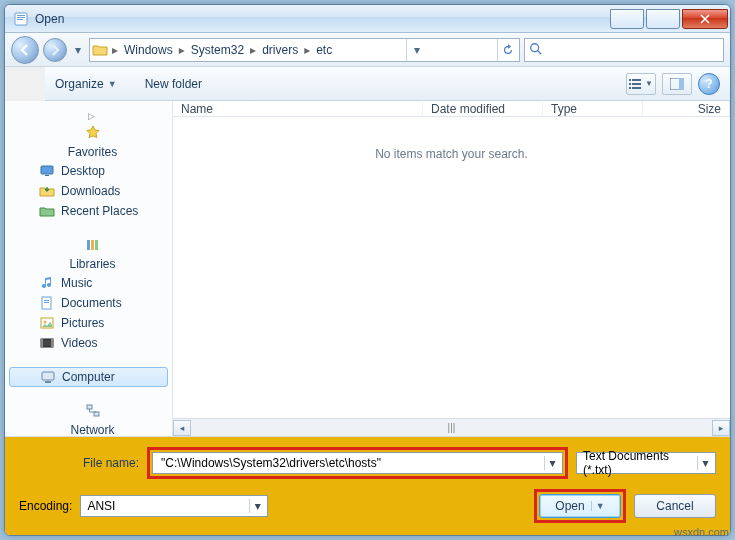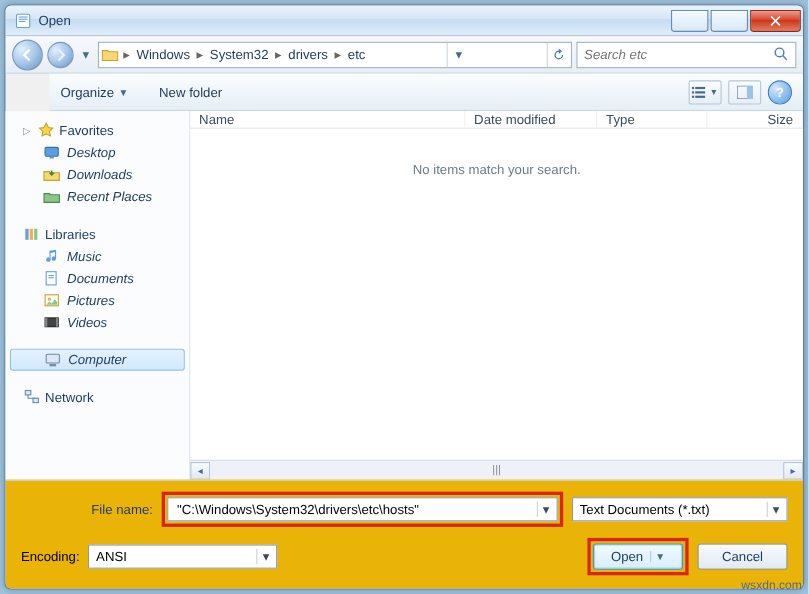--- a/index.html
+++ b/index.html
@@ -25,23 +25,23 @@
   .searchbox { width: 200px; height: 24px; background: #fff; border: 1px solid #9fb4c9; display: flex; align-items: center; padding: 0 4px; }
   .searchbox input { border: none; outline: none; flex: 1; color: #6a7a8a; font-style: italic; background: transparent; }
   .search-icon { width: 16px; height: 16px; color: #4b7dc9; }
   .toolbar { height: 34px; background: linear-gradient(#fafdff,#e5eef6); border-bottom: 1px solid #c8d6e4; display: flex; align-items: center; padding: 0 10px; gap: 28px; margin-left: 40px; }
   .tool-item { color: #1b3a5c; display: flex; align-items: center; gap: 4px; }
   .tool-right { margin-left: auto; display: flex; gap: 6px; }
   .tool-btn { width: 30px; height: 22px; border: 1px solid #b5c6d7; background: linear-gradient(#fafdff,#e5eef6); border-radius: 2px; display: flex; align-items: center; justify-content: center; }
   .help-btn { width: 22px; height: 22px; border-radius: 50%; background: radial-gradient(circle at 30% 30%,#d0e8ff,#5a9de0); color: #fff; display: flex; align-items: center; justify-content: center; font-weight: bold; border:1px solid #3a7dc0; }
   .body { flex: 1; display: flex; background: #fff; min-height: 0; }
   .sidebar { width: 168px; background: #fafcfe; border-right: 1px solid #e0e6ec; padding: 8px 0; overflow: hidden; }
-  .sb-group-hdr { display: flex; align-items: center; gap: 4px; padding: 2px 8px 2px 16px; color: #1b3a5c; }
+  .sb-group-hdr { display: flex; align-items: center; gap: 4px; padding: 2px 8px 2px 16px; color: #1b3a5c; flex-direction: column; }
   .sb-group-hdr.arrow::before { content: "▷"; color: #888; font-size: 9px; margin-right: 2px; }
-  .sb-item { display: flex; align-items: center; gap: 6px; padding: 2px 8px 2px 34px; color: #1b3a5c; font-style: italic; }
+  .sb-item { display: flex; align-items: center; gap: 6px; padding: 2px 8px 2px 34px; color: #1b3a5c; }
   .sb-item.sel { background: linear-gradient(#e6f2fd,#d1e8fd); border: 1px solid #8ec1f0; border-radius: 3px; margin: 0 4px; padding: 1px 4px 1px 30px; }
   .sb-sep { height: 14px; }
   .ic { width: 16px; height: 16px; display:inline-flex; align-items:center; justify-content:center; }
   .content { flex: 1; display: flex; flex-direction: column; }
   .colhdr { height: 16px; border-bottom: 1px solid #e0e6ec; display: flex; align-items: center; color: #3b4a5c; }
   .colhdr .col { padding: 0 8px; border-right: 1px solid #eef2f6; height: 100%; display: flex; align-items: center; }
   .filearea { flex: 1; display: flex; align-items: flex-start; justify-content: center; padding-top: 30px; color: #6a7a8a; position: relative; }
   .hscroll { height: 18px; border-top: 1px solid #d5dde5; background: #f0f4f8; display: flex; align-items: center; }
   .hscroll-btn { width: 18px; height: 16px; background: linear-gradient(#f8fbfe,#e1e9f1); border: 1px solid #b5c6d7; display: flex; align-items: center; justify-content: center; color: #4b6a8a; font-size: 9px; }
   .hscroll-track { flex: 1; background: #eef2f6; height: 16px; display: flex; align-items: center; justify-content: center; color: #888; font-size: 10px; }
@@ -110,21 +110,20 @@
       <span class="crumb">etc</span>
       <div class="addr-btn">▾</div>
       <div class="addr-btn">
         <svg width="12" height="12" viewBox="0 0 12 12">
             <path d="M6 2a4 4 0 1 0 4 4H8.8A2.8 2.8 0 1 1 6 3.2V5l3-2.5L6 0z" fill="#4b7dc9"></path>
           </svg>
       </div>
     </div>
 
     <div class="searchbox">
-      <input placeholder="Search etc" style="">
       <span class="search-icon">
         <svg viewBox="0 0 16 16" width="14" height="14">
             <circle cx="6.5" cy="6.5" r="4.5" fill="none" stroke="#4b7dc9" stroke-width="1.5"></circle>
             <path d="M10 10l4 4" stroke="#4b7dc9" stroke-width="1.5"></path>
           </svg>
       </span>
     </div>
   </div>
 
   <div class="toolbar">
@@ -293,29 +292,29 @@
 
   <div class="bottom">
     <div class="row">
       <div class="lbl">File name:</div>
       <div class="redbox" style="flex:1">
         <div class="combo">
           <input value="&quot;C:\Windows\System32\drivers\etc\hosts&quot;" style="">
           <div class="dd">▾</div>
         </div>
       </div>
-      <div class="combo" style="width:196px">
+      <div class="combo" style="width:140px">
         <span style="flex:1">Text Documents (*.txt)</span>
         <div class="dd">▾</div>
       </div>
     </div>
     <div class="row">
       <div style="flex:1;display:flex;align-items:center;gap:8px">
         <span>Encoding:</span>
-        <div class="combo" style="width:172px">
+        <div class="combo" style="width:188px">
           <span style="flex:1">ANSI</span>
           <div class="dd">▾</div>
         </div>
       </div>
       <div class="redbox">
         <div class="btn primary">
           <span>Open</span>
           <span style="margin-left:6px;border-left:1px solid #9dd2f6;padding-left:4px;font-size:9px;color:#4b6a8a">▼</span>
         </div>
       </div>

